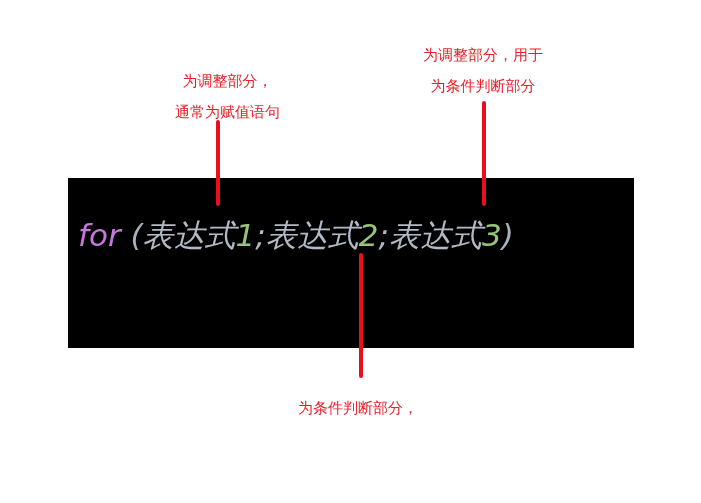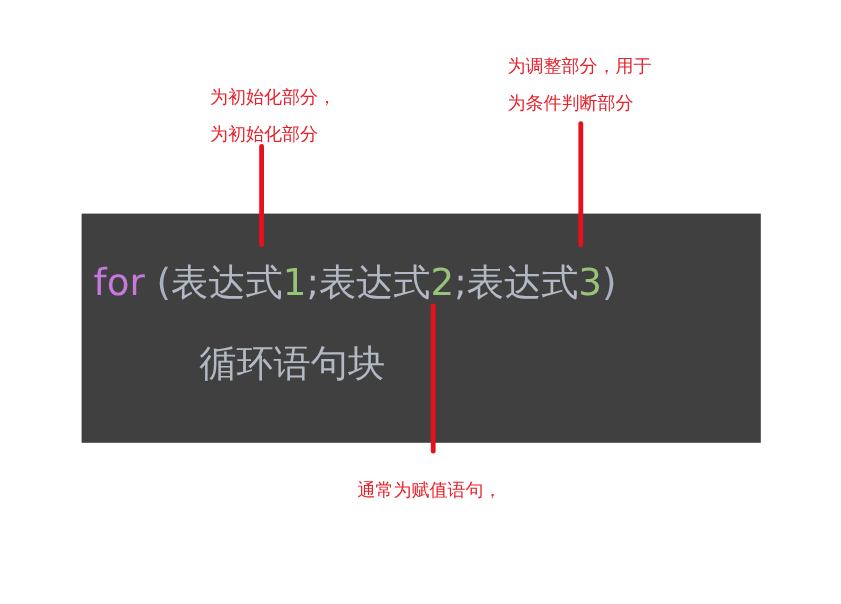--- a/index.html
+++ b/index.html
@@ -15,32 +15,33 @@
       font-family: "DejaVu Sans", sans-serif;
     }
     .annotation {
       position: absolute;
       color: #e8202a;
       font-size: 15px;
       line-height: 31px;
       white-space: nowrap;
       font-family: "DejaVu Sans", sans-serif;
     }
-    .annotation .line { display: block; }
+    .annotation .line { display: block; text-align: center; }
     #ann-init { left: 175px; top: 66px; }
     #ann-update { left: 423px; top: 40px; }
     #ann-cond { left: 298px; top: 393px; }
 
     .code-block {
       position: absolute;
       left: 68px;
       top: 178px;
       width: 566px;
-      height: 191px;
-      background: #404040;
+      height: 170px;
+      background: #000000;
+      font-style: italic;
     }
     .code-line {
       position: absolute;
       font-family: "DejaVu Sans", sans-serif;
       font-size: 31px;
       color: #b3b9c4;
       white-space: nowrap;
       letter-spacing: 0px;
     }
     #code-line-1 { left: 10px; top: 37px; }
@@ -56,33 +57,32 @@
       border-radius: 2px;
     }
     #pointer-init { left: 216px; top: 120px; height: 86px; }
     #pointer-update { left: 482px; top: 101px; height: 105px; }
     #pointer-cond { left: 359px; top: 253px; height: 125px; }
   </style>
 </head>
 <body>
 
 <div class="annotation" id="ann-init">
-  <span class="line">为初始化部分，</span>
-  <span class="line">为初始化部分</span>
+  <span class="line">为调整部分，</span>
+  <span class="line">通常为赋值语句</span>
 </div>
 
 <div class="annotation" id="ann-update">
   <span class="line">为调整部分，用于</span>
   <span class="line">为条件判断部分</span>
 </div>
 
 <div class="code-block">
   <div class="code-line" id="code-line-1"><span class="kw">for</span><span class="paren"> (</span><span>表达式</span><span class="num">1</span><span>;</span><span>表达式</span><span class="num">2</span><span>;</span><span>表达式</span><span class="num">3</span><span class="paren">)</span></div>
-  <div class="code-line" id="code-line-2">循环语句块</div>
 </div>
 
 <div class="pointer" id="pointer-init"></div>
 <div class="pointer" id="pointer-update"></div>
 <div class="pointer" id="pointer-cond"></div>
 
 <div class="annotation" id="ann-cond">
-  <span class="line">通常为赋值语句，</span>
+  <span class="line">为条件判断部分，</span>
 </div>
 
 </body></html>

